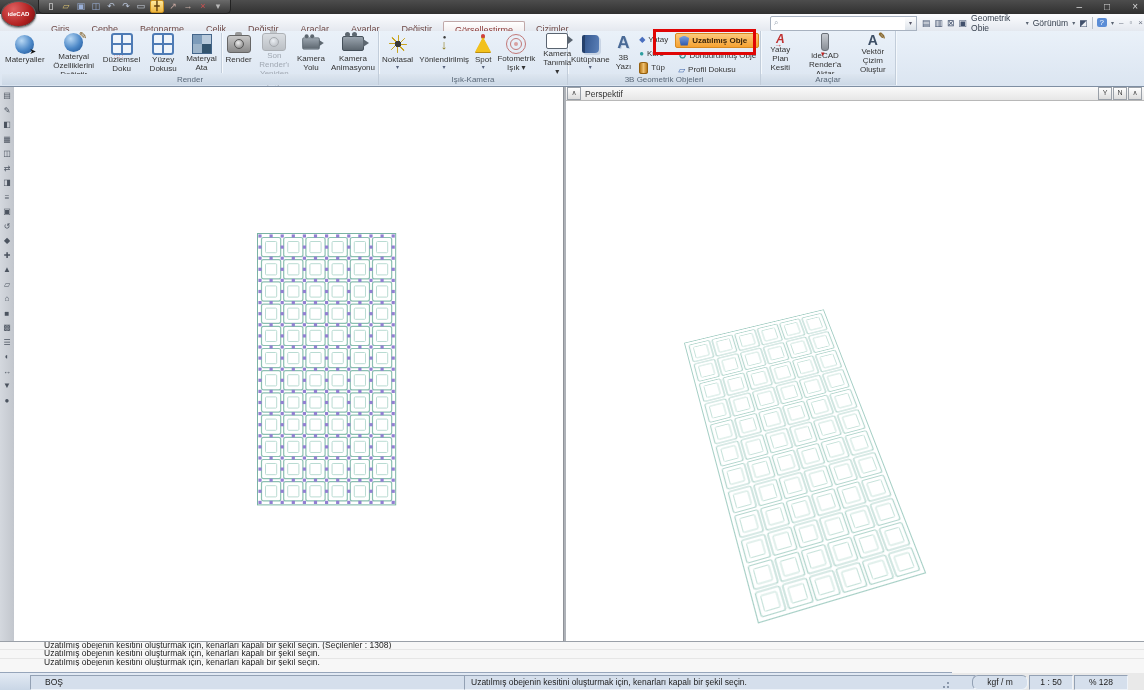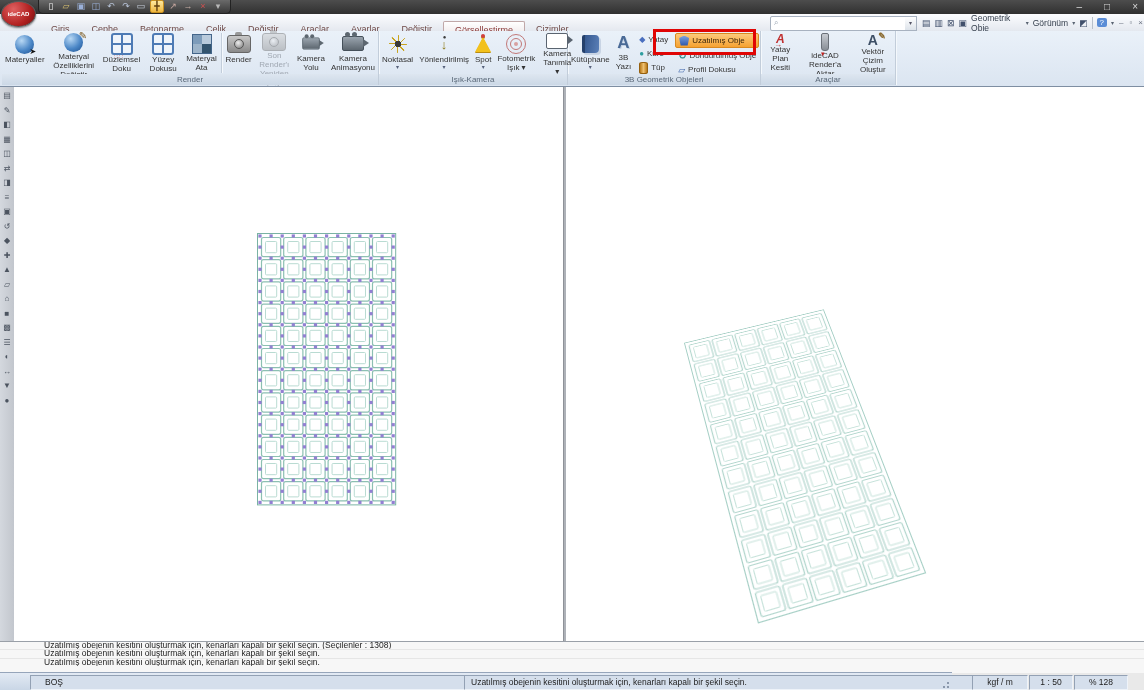--- a/index.html
+++ b/index.html
@@ -39,21 +39,21 @@
   .rgroup-label{position:absolute;left:0;right:0;bottom:0;height:11px;background:linear-gradient(#dde6f0,#ccd8e6);font-size:8px;color:#5a6878;text-align:center;line-height:11px;}
   .rbig{display:flex;flex-direction:column;align-items:center;justify-content:flex-start;padding:1px 3px 0 3px;height:40px;cursor:default;}
   .rbig .ric{height:22px;display:flex;align-items:center;justify-content:center;margin-bottom:1px;}
   .rbig .rlbl{font-size:8px;line-height:1.12;color:#333;text-align:center;white-space:pre-line;}
   .rbig.disabled .rlbl{color:#a0a8b2;text-align:center;}
   .rbig.disabled .ric{opacity:.45;filter:grayscale(1);}
   .rdd{font-size:6px;color:#55607a;line-height:4px;}
   .rsep{width:1px;background:#c2cdda;box-shadow:1px 0 0 #f4f8fc;height:40px;margin:1px 1px;}
   .rcol{display:flex;flex-direction:column;gap:1px;padding:1px 2px;}
   .rsmall{display:flex;align-items:center;gap:3px;font-size:8px;color:#333;height:13px;padding:0 3px;cursor:default;white-space:nowrap;}
-  .rsmall.hl{background:linear-gradient(#fdc97a,#f5a232);border:1px solid #d9891f;border-radius:2px;color:#3a2408;}
+  .rsmall.hl{background:linear-gradient(#fdc97a,#f5a232);border:1px solid #d9891f;border-radius:2px;color:#3a2408;font-weight:bold;}
   #annotation{position:absolute;left:653px;top:29px;width:97px;height:20px;border:3px solid #e00505;z-index:70;pointer-events:none;}
 
   
   .sphere{width:19px;height:19px;border-radius:50%;background:radial-gradient(circle at 35% 30%,#b8d8f4,#4a86c6 55%,#1d4e8c);position:relative;}
   .sphere .pen{position:absolute;right:-4px;top:-3px;font-size:10px;color:#7a5a20;}
   .sphere .cur{position:absolute;right:-2px;bottom:-2px;font-size:8px;color:#111;}
   .camera{width:22px;height:16px;border-radius:3px;background:linear-gradient(#c8c8c8,#8a8a8a);border:1px solid #666;position:relative;}
   .camera:before{content:"";position:absolute;left:6px;top:3px;width:8px;height:8px;border-radius:50%;background:radial-gradient(circle at 40% 35%,#eee,#777);border:1px solid #555;}
   .camera:after{content:"";position:absolute;left:7px;top:-4px;width:7px;height:3px;background:#999;border-radius:2px 2px 0 0;}
   .vidcam{width:20px;height:13px;background:linear-gradient(#9aa4ae,#5d6770);border:1px solid #45505a;border-radius:2px;position:relative;}
@@ -108,21 +108,21 @@
   
   #commands{position:absolute;left:0;top:641px;width:1144px;height:31px;background:#f7f7f7;border-top:1px solid #9aa0a8;}
   .cmdline{height:7.4px;font-size:8.5px;line-height:7.6px;color:#1c1c1c;padding-left:44px;border-bottom:1px solid #e6e6e6;white-space:nowrap;overflow:hidden;}
   .cmdline:last-child{border-bottom:none;}
 
   
   #statusbar{position:absolute;left:0;top:672px;width:952px;height:18px;background:linear-gradient(#e3eaf4,#c8d5e5);border-top:1px solid #96a5ba;}
   .scell{position:absolute;top:2px;height:13px;border:1px solid;border-color:#93a1b4 #eef3f9 #eef3f9 #93a1b4;background:#d5dfec;font-size:8.5px;line-height:13px;color:#222;overflow:hidden;white-space:nowrap;}
   #sc-mode{left:30px;width:430px;padding-left:14px;}
   #sc-msg{left:464px;width:504px;padding-left:6px;}
-  #sc-units{left:972px;width:54px;text-align:center;}
+  #sc-units{left:972px;width:54px;text-align:center;border-radius:6px;}
   #sc-scale{left:1029px;width:42px;text-align:center;}
   #sc-zoom{left:1074px;width:52px;text-align:center;}
   #grip{position:absolute;right:1px;bottom:1px;width:12px;height:12px;
     background:radial-gradient(circle at 9px 9px,#8a98ac 1px,transparent 1.4px),
                radial-gradient(circle at 5px 9px,#8a98ac 1px,transparent 1.4px),
                radial-gradient(circle at 9px 5px,#8a98ac 1px,transparent 1.4px);}
 </style>
 </head>
 <body>
 
@@ -959,20 +959,29 @@
             <rect x="35" y="290" width="14.5" height="14.5" fill="none" stroke="#c6e2da" stroke-width="1" rx="1"></rect>
             <rect x="56.5" y="286" width="22.5" height="22.5" fill="none" stroke="#b2d6cd" stroke-width="1.2" rx="2"></rect>
             <rect x="60.5" y="290" width="14.5" height="14.5" fill="none" stroke="#c6e2da" stroke-width="1" rx="1"></rect>
             <rect x="82" y="286" width="22.5" height="22.5" fill="none" stroke="#b2d6cd" stroke-width="1.2" rx="2"></rect>
             <rect x="86" y="290" width="14.5" height="14.5" fill="none" stroke="#c6e2da" stroke-width="1" rx="1"></rect>
             <rect x="107.5" y="286" width="22.5" height="22.5" fill="none" stroke="#b2d6cd" stroke-width="1.2" rx="2"></rect>
             <rect x="111.5" y="290" width="14.5" height="14.5" fill="none" stroke="#c6e2da" stroke-width="1" rx="1"></rect>
             <rect x="133" y="286" width="22.5" height="22.5" fill="none" stroke="#b2d6cd" stroke-width="1.2" rx="2"></rect>
             <rect x="137" y="290" width="14.5" height="14.5" fill="none" stroke="#c6e2da" stroke-width="1" rx="1"></rect>
           </svg></div>
+      <div id="viewR-header">
+        <div class="hbtn">∧</div>
+        <span id="viewR-title">Perspektif</span>
+        <div id="viewR-btns">
+            <div class="hbtn">Y</div>
+            <div class="hbtn">N</div>
+            <div class="hbtn">∧</div>
+          </div>
+      </div>
     </div>
   </div>
 
   <div id="commands">
       <div class="cmdline">Uzatılmış obejenin kesitini oluşturmak için, kenarları kapalı bir şekil seçin. (Seçilenler : 1308)</div>
       <div class="cmdline">Uzatılmış obejenin kesitini oluşturmak için, kenarları kapalı bir şekil seçin.</div>
       <div class="cmdline">Uzatılmış obejenin kesitini oluşturmak için, kenarları kapalı bir şekil seçin.</div>
     </div>
 
   <div id="statusbar">

